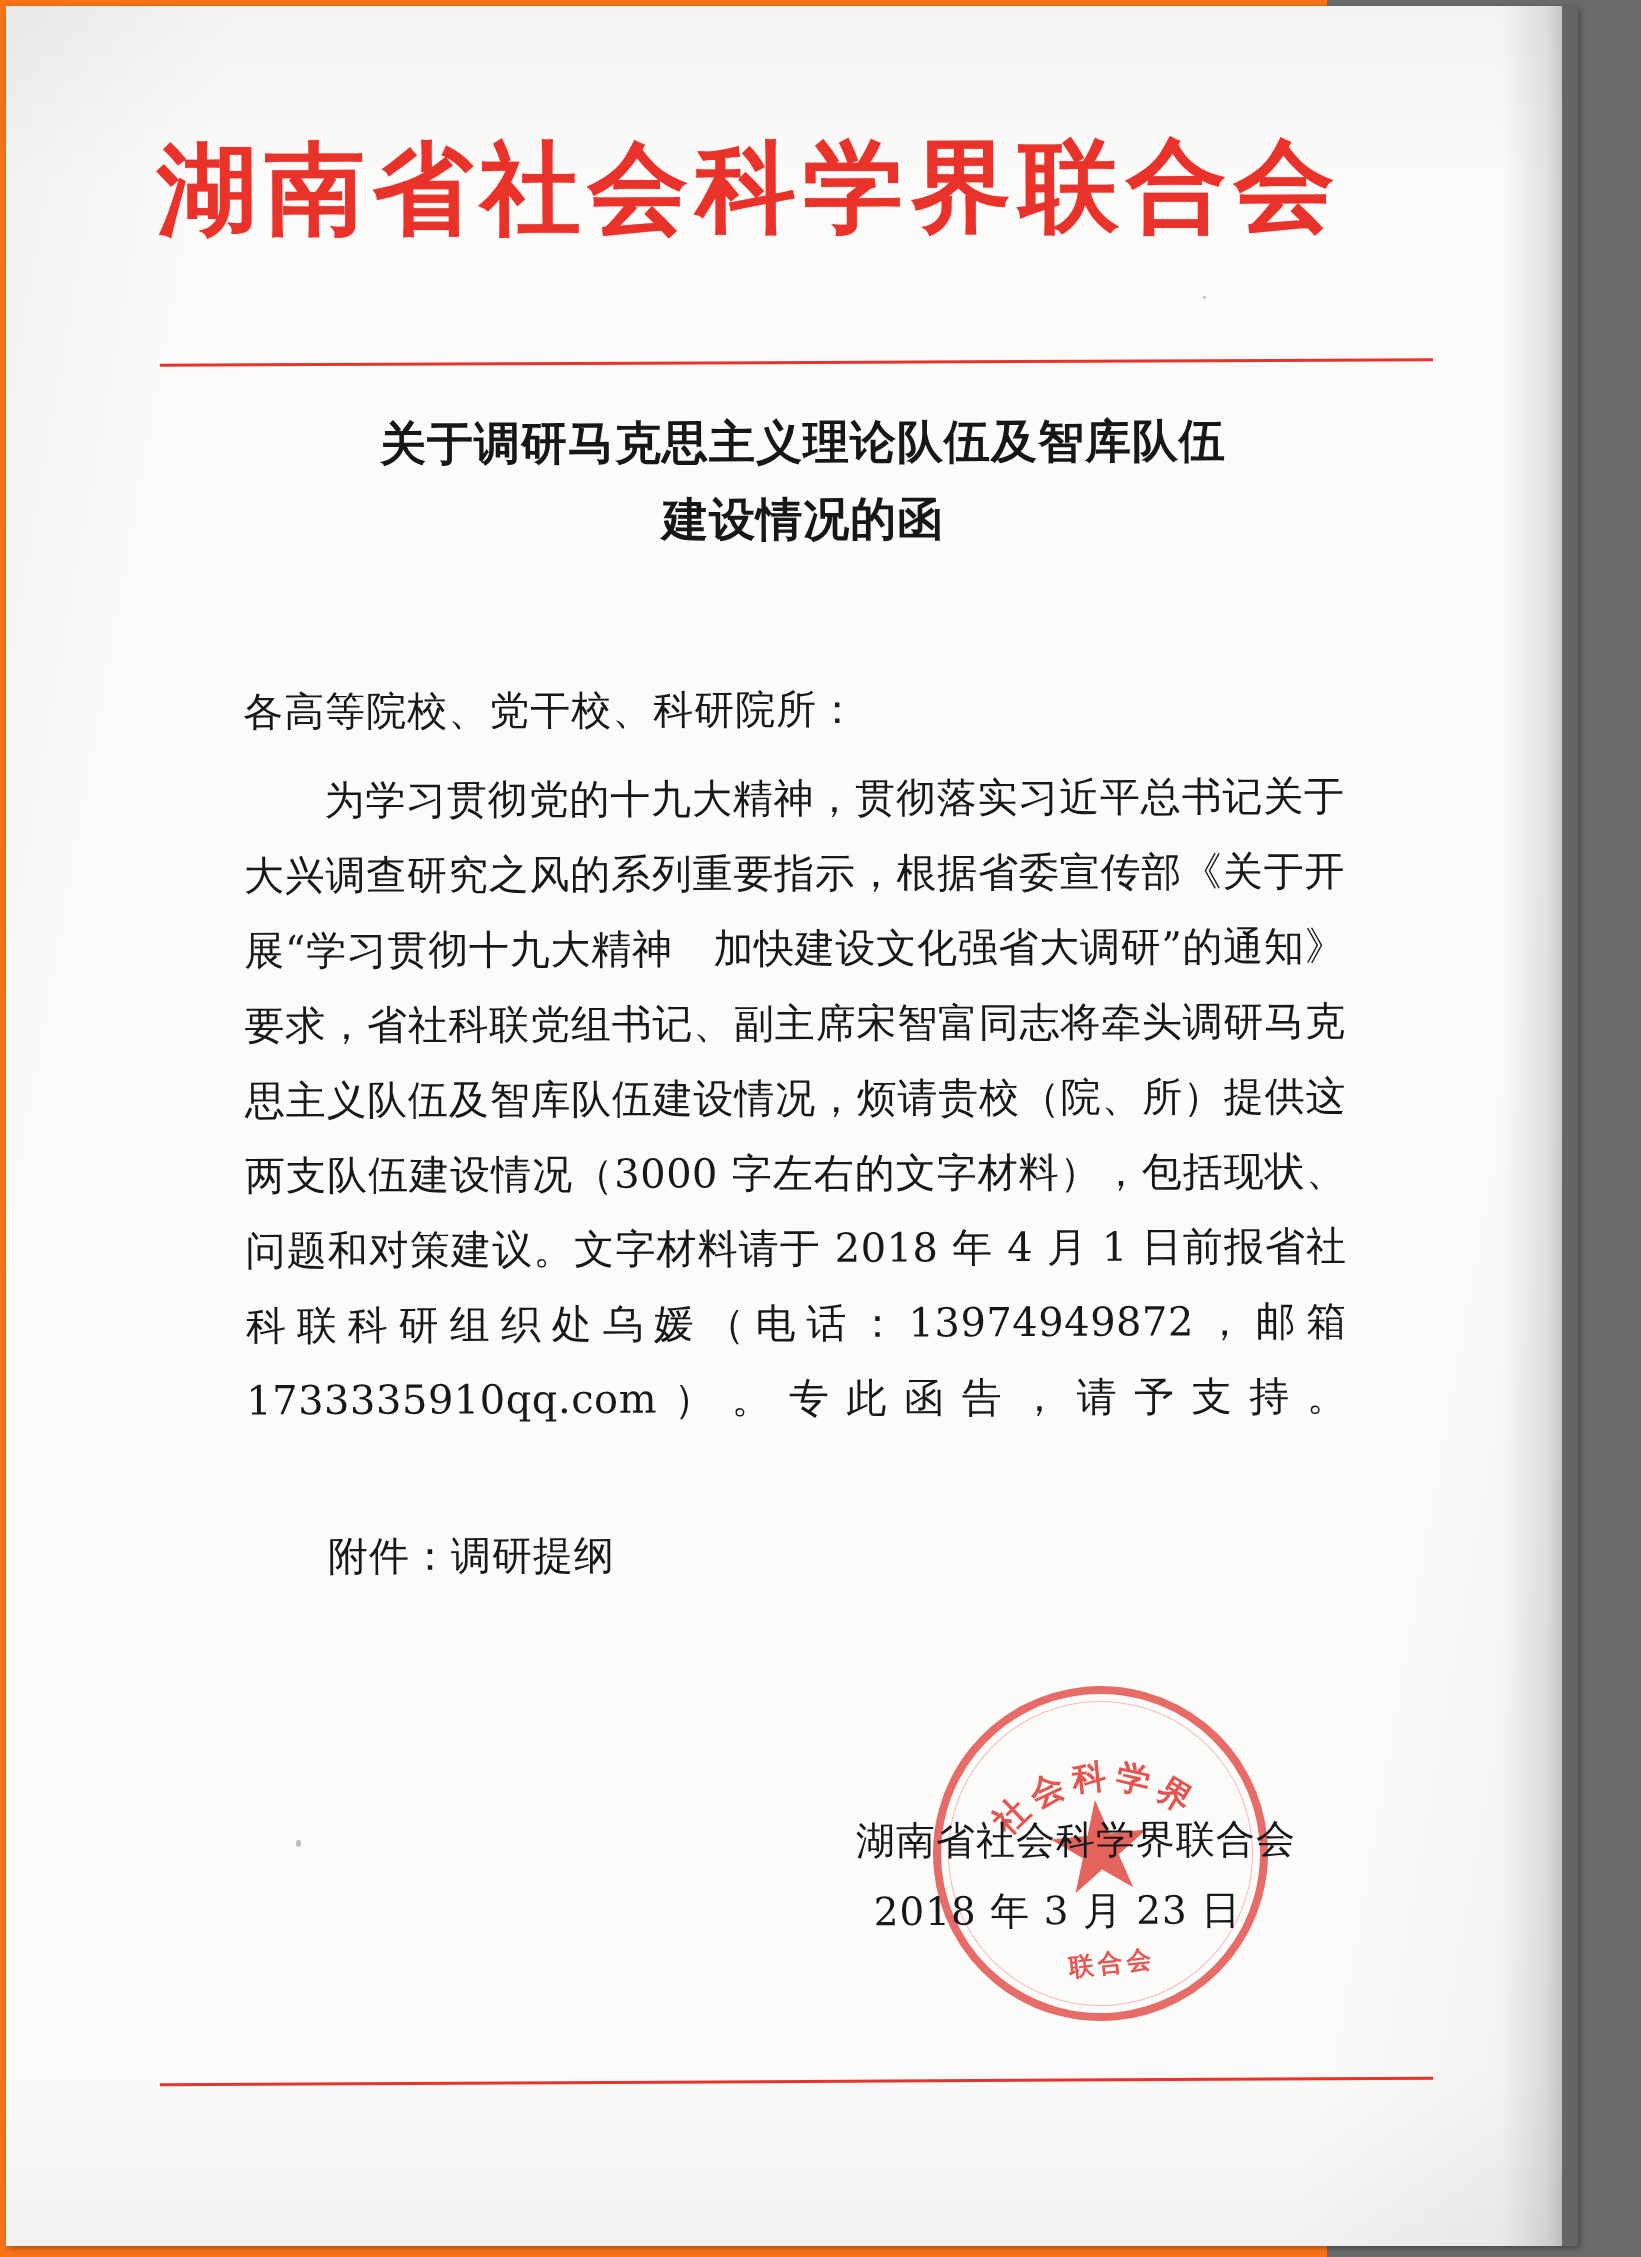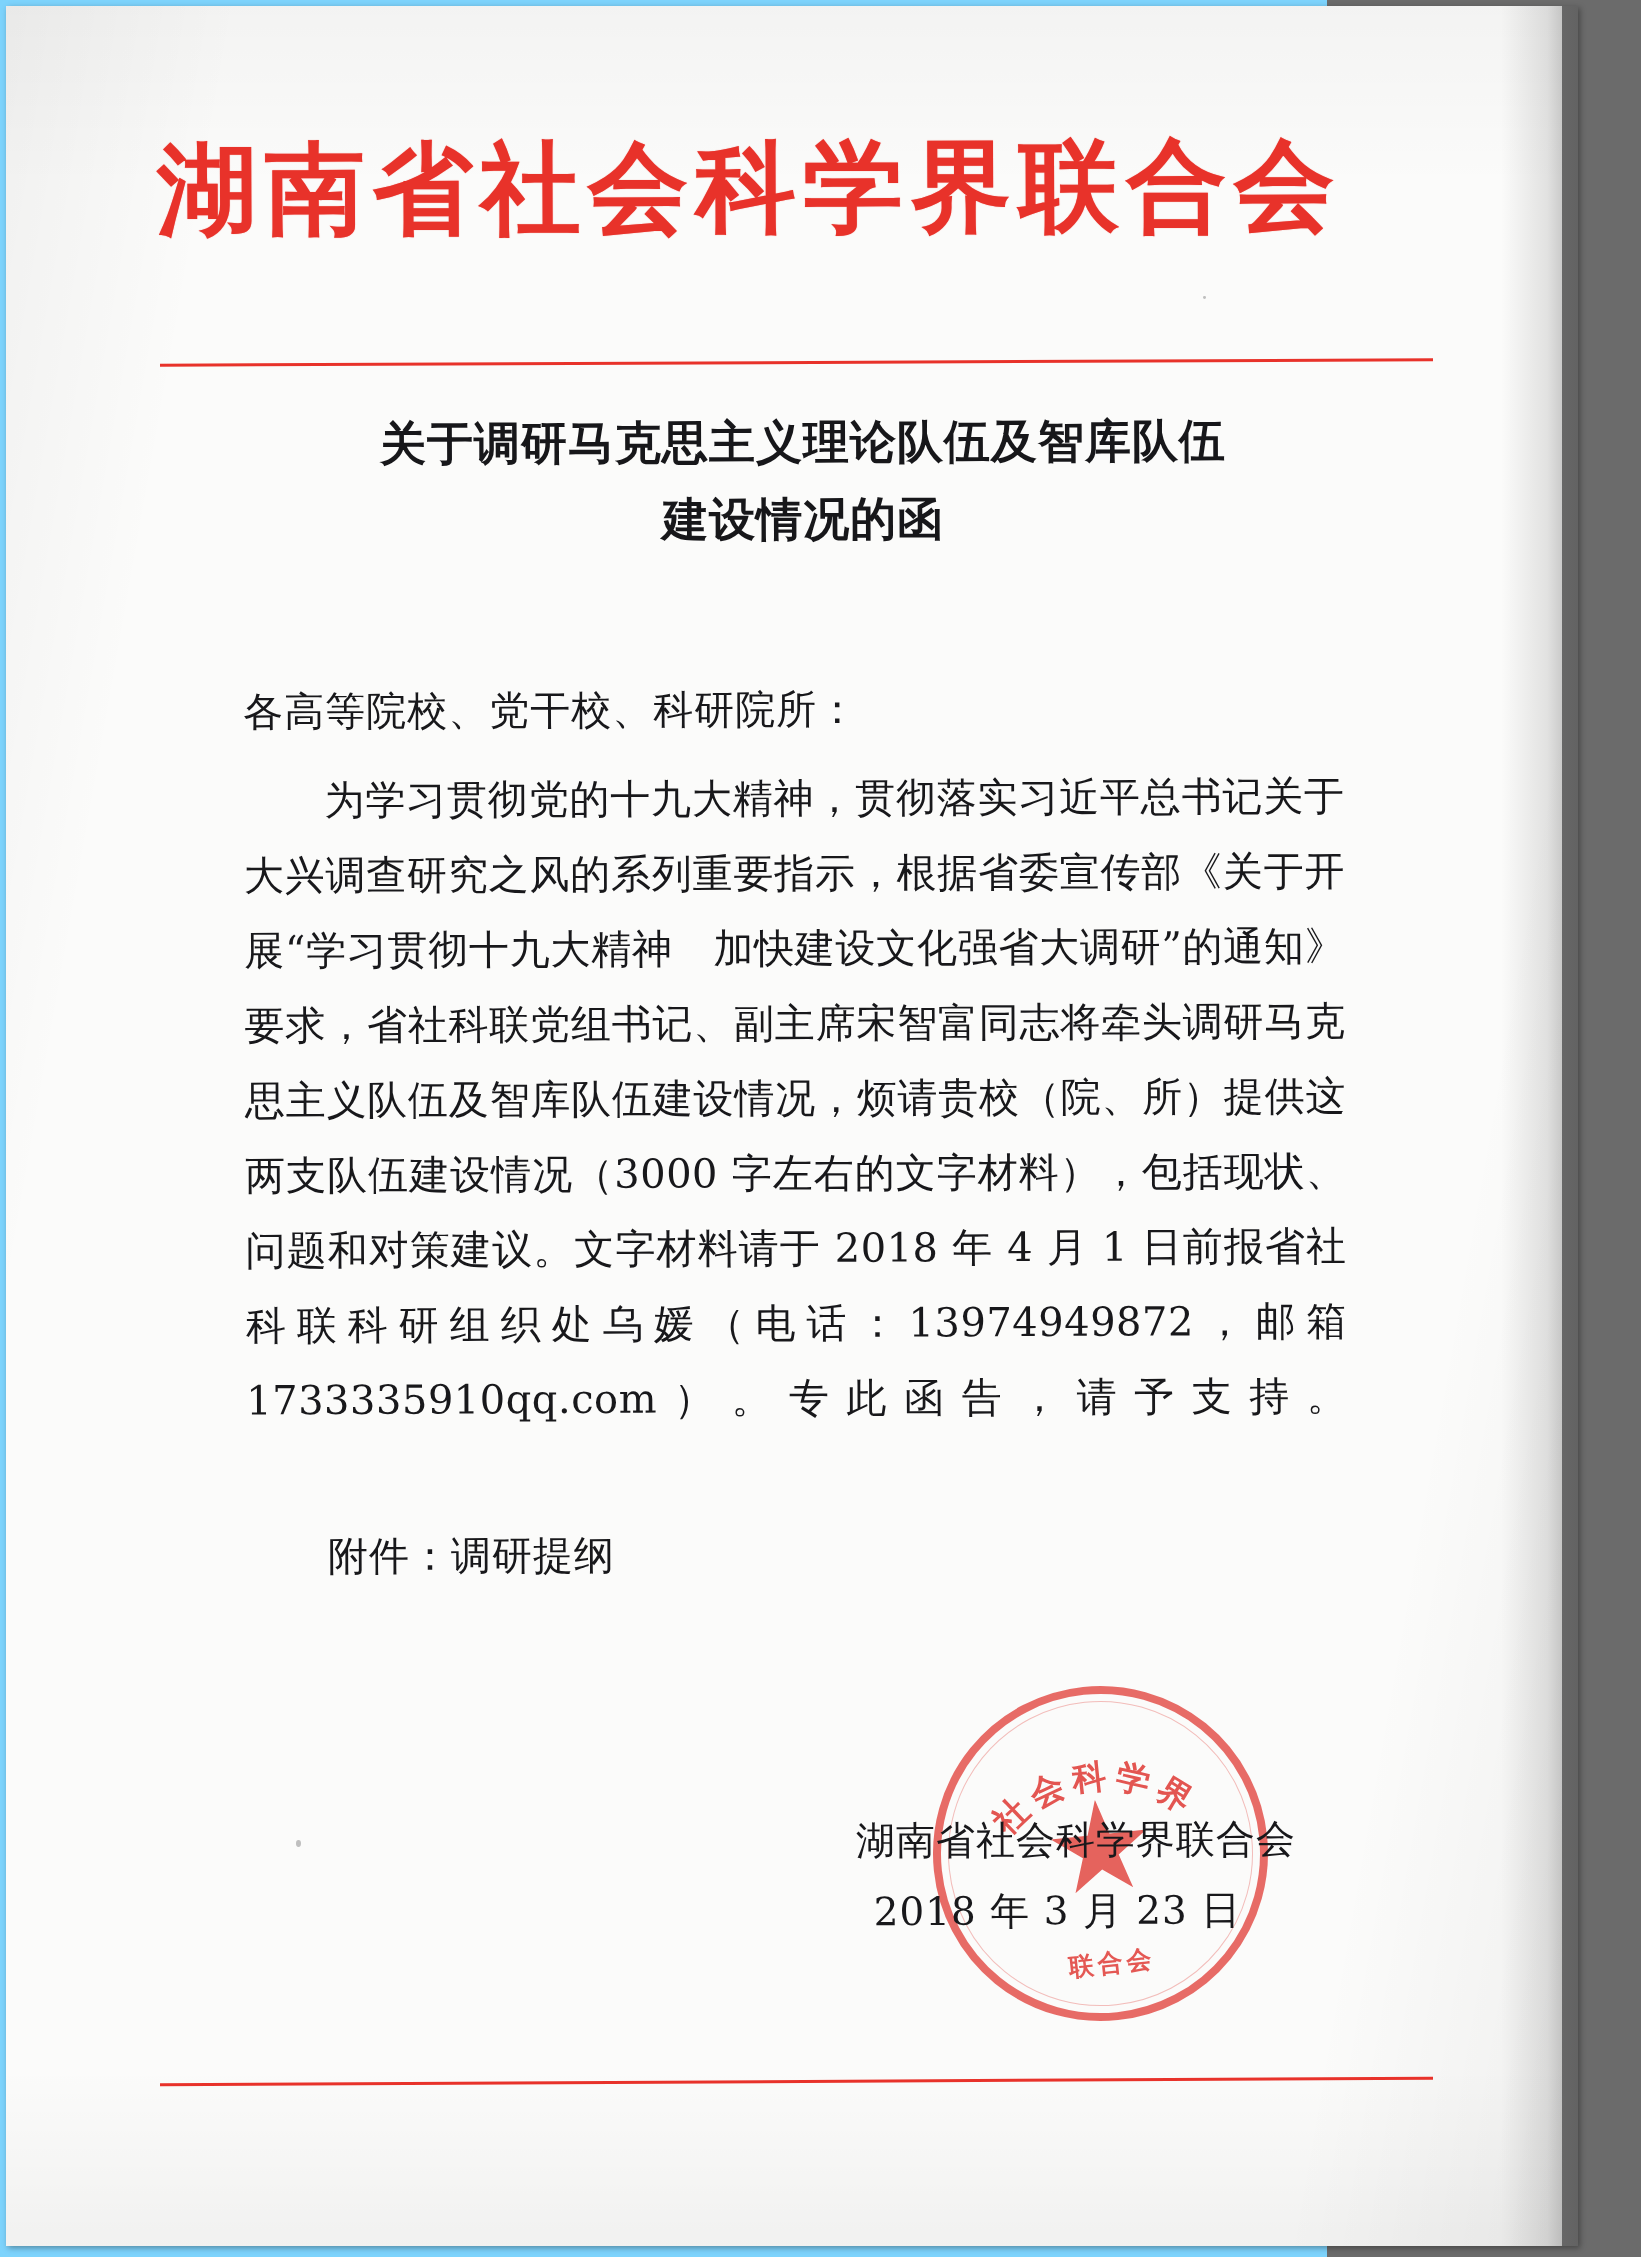--- a/index.html
+++ b/index.html
@@ -14,21 +14,21 @@
     font-family: "DejaVu Serif", "Liberation Serif", serif;
   }
 
   
   .scan {
     position: absolute;
     left: 0;
     top: 0;
     width: 1327px;
     height: 2257px;
-    background: #7dd3fc;
+    background: #f97316;
   }
   .paper {
     position: absolute;
     left: 5.8px;
     top: 5.8px;
     width: 1572px;
     height: 2240px;
     background: #fbfbfa;
     box-shadow: 1.9px 1.9px 5.8px rgba(0,0,0,0.35);
     overflow: hidden;

